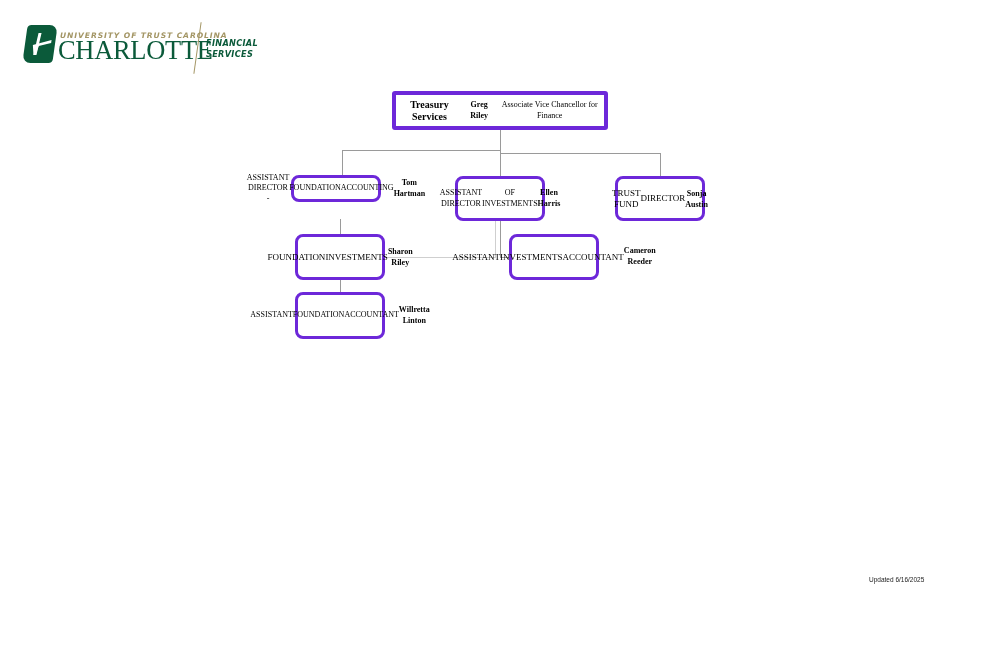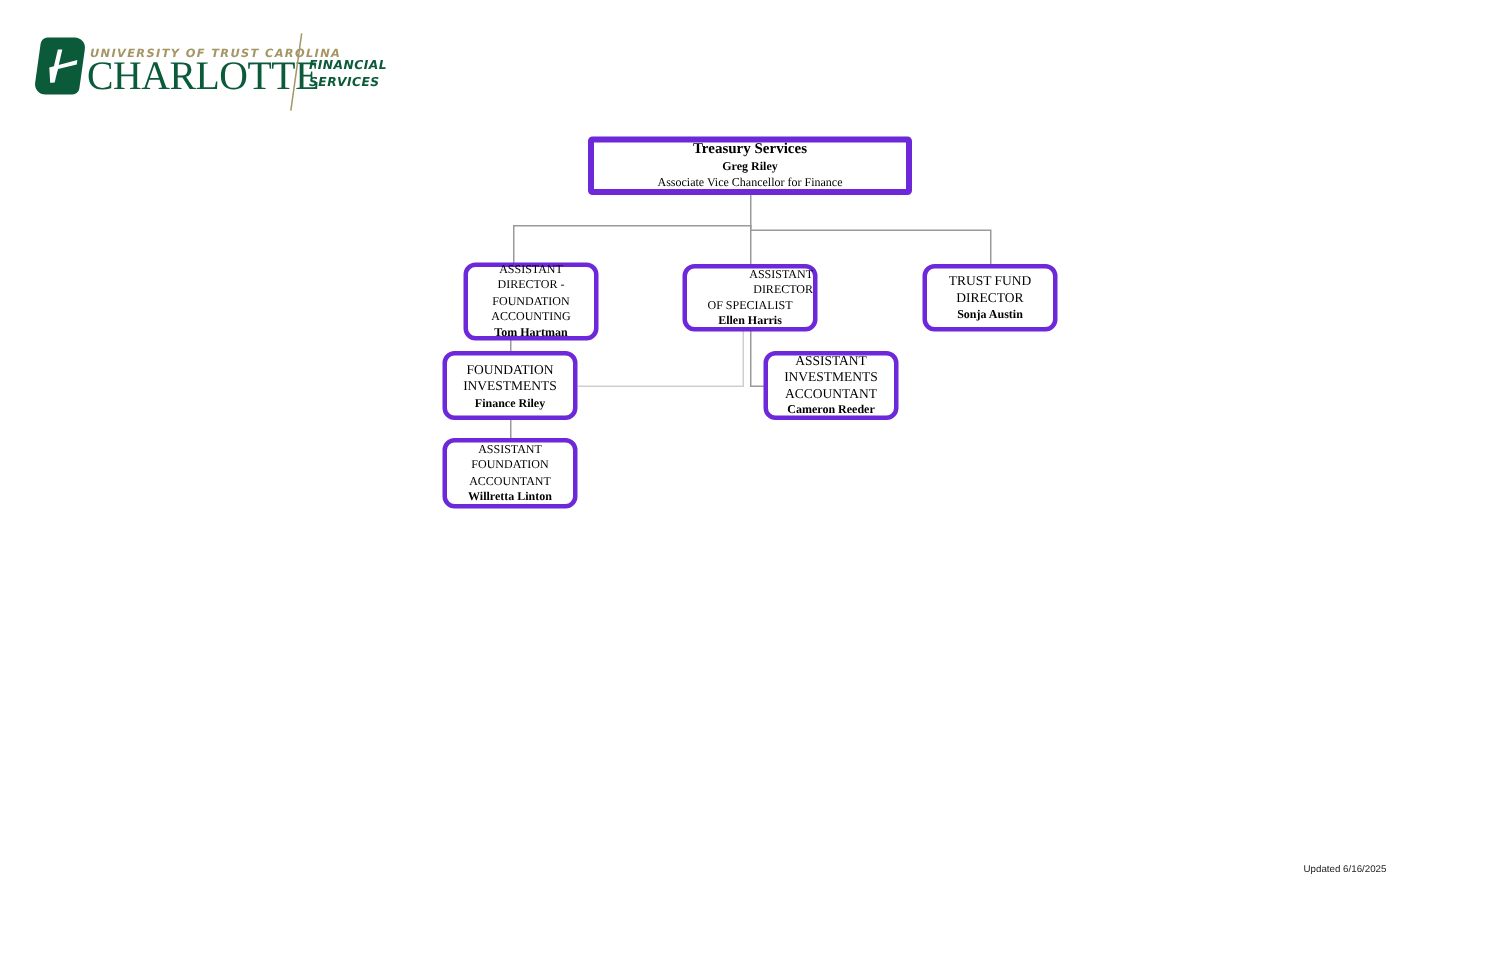--- a/index.html
+++ b/index.html
@@ -38,21 +38,21 @@
   }
 
   
   .line { position: absolute; background: #9a9a9a; }
   .line.light { background: #cfcfcf; }
 
   
   .box {
     position: absolute; box-sizing: border-box;
     border: 3px solid #6d28d9; border-radius: 8px; background: #fff;
-    display: flex; flex-direction: column; align-items: center; justify-content: center;
+    display: flex; align-items: center; justify-content: center;
     text-align: center; font-size: 8px; line-height: 10.5px;
   }
   .box.top { border-width: 4px; border-radius: 3px; }
   .box .title { font-size: 10px; font-weight: bold; line-height: 12px; }
   .box .name { font-weight: bold; font-size: 8px; }
   .box .role { font-size: 8px; }
 
   .footer {
     position: absolute; left: 869px; top: 576px;
     font-family: "Liberation Sans", sans-serif; font-size: 6.5px; color: #222;
@@ -93,43 +93,43 @@
   <div class="line" style="left:500px; top:220px; width:1px; height:38px;"></div>
   <div class="line" style="left:500px; top:257px; width:10px; height:1px;"></div>
 </div>
 
 <div class="box top" style="left:392px; top:91px; width:216px; height:39px;">
   <div class="title">Treasury Services</div>
   <div class="name">Greg Riley</div>
   <div class="role">Associate Vice Chancellor for Finance</div>
 </div>
 
-<div class="box" style="left:309px; top:175px; width:90px; height:52px;">
+<div class="box" style="left:291px; top:175px; width:90px; height:27px;">
   <div>ASSISTANT DIRECTOR -</div>
   <div>FOUNDATION</div>
   <div>ACCOUNTING</div>
   <div class="name">Tom Hartman</div>
 </div>
 
-<div class="box" style="left:455px; top:176px; width:90px; height:45px;text-align:right;">
+<div class="box" style="left:455px; top:176px; width:90px; height:45px;">
   <div>ASSISTANT DIRECTOR</div>
-  <div>OF SPECIALIST</div>
+  <div>OF INVESTMENTS</div>
   <div class="name">Ellen Harris</div>
 </div>
 
 <div class="box" style="left:615px; top:176px; width:90px; height:45px; font-size:9px; line-height:11px;">
   <div>TRUST FUND</div>
   <div>DIRECTOR</div>
   <div class="name">Sonja Austin</div>
 </div>
 
 <div class="box" style="left:295px; top:234px; width:90px; height:46px; font-size:9px; line-height:11px;">
   <div>FOUNDATION</div>
   <div>INVESTMENTS</div>
-  <div class="name">Finance Riley</div>
+  <div class="name">Sharon Riley</div>
 </div>
 
 <div class="box" style="left:509px; top:234px; width:90px; height:46px; font-size:9px; line-height:10.8px;">
   <div>ASSISTANT</div>
   <div>INVESTMENTS</div>
   <div>ACCOUNTANT</div>
   <div class="name">Cameron Reeder</div>
 </div>
 
 <div class="box" style="left:295px; top:292px; width:90px; height:47px;">

